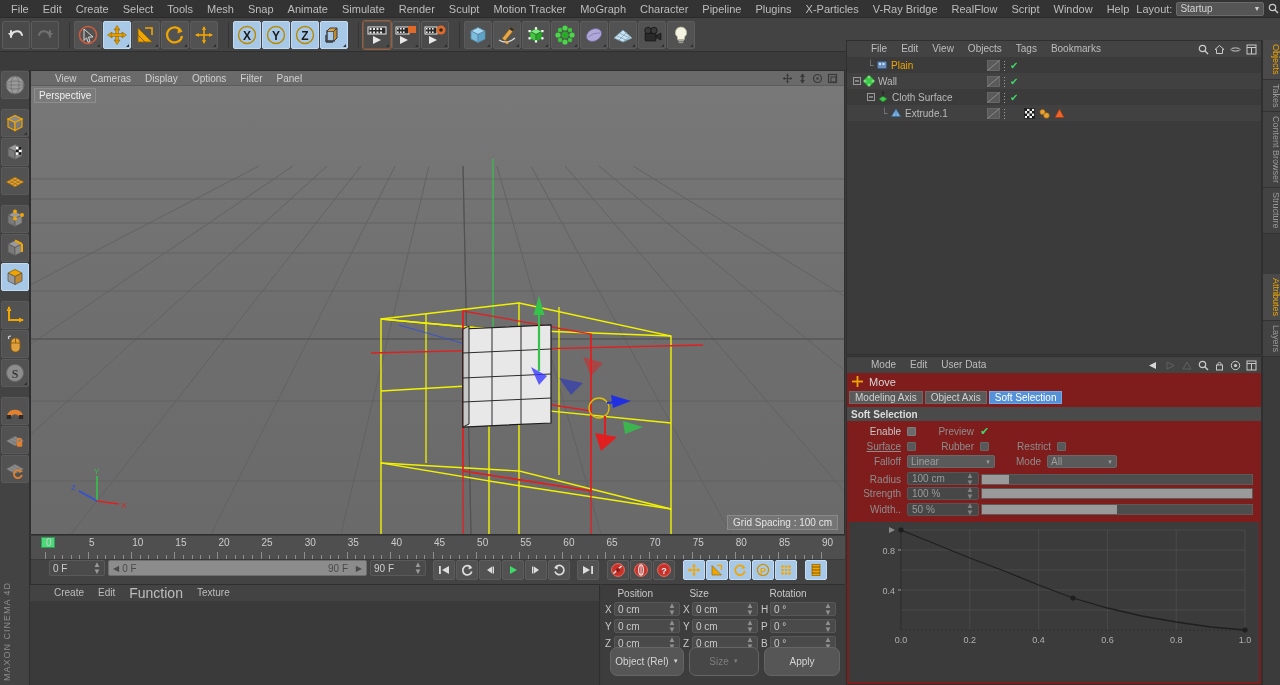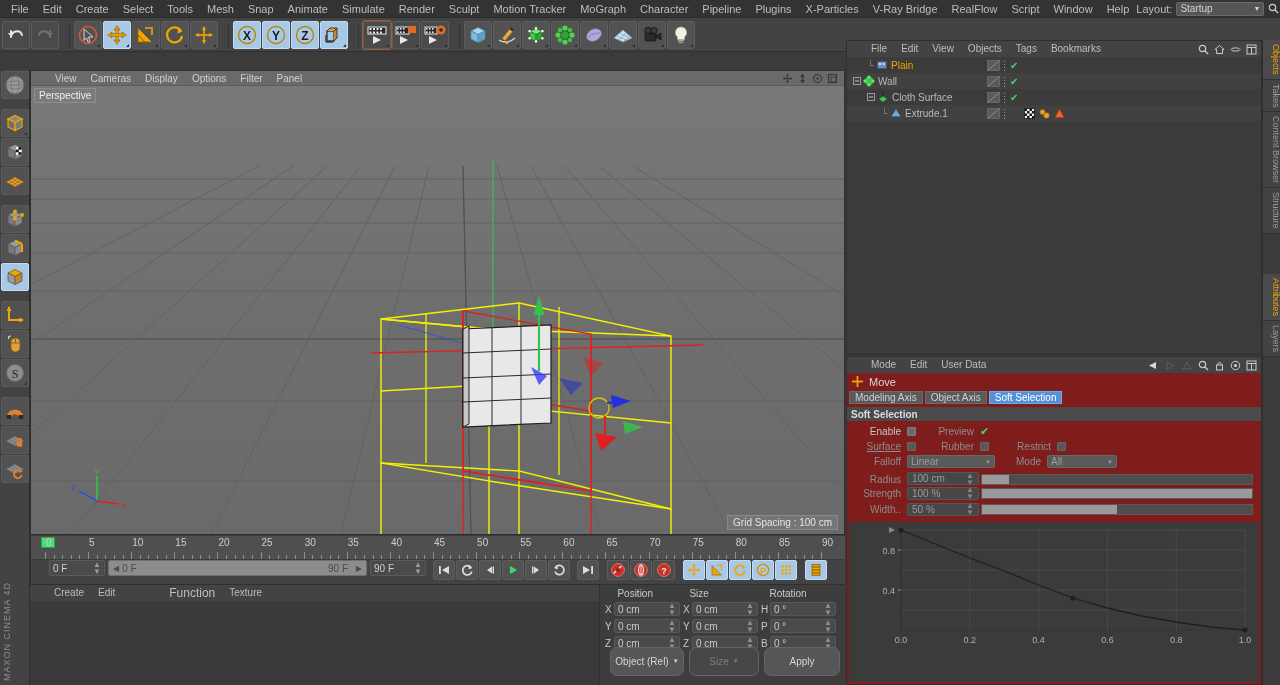--- a/index.html
+++ b/index.html
@@ -1107,21 +1107,21 @@
       </div>
     </div>
   </div>
 
   <div class="matmgr">
     <div class="mat-menubar">
       <div class="vp-grip"></div>
       <div id="mat-menu-items" style="display:flex">
           <div class="menu-item" style="font-size: 10px;">Create</div>
           <div class="menu-item" style="font-size: 10px;">Edit</div>
-          <div class="menu-item" style="font-size: 12px; margin-left: 40px;">Function</div>
+          <div class="menu-item" style="font-size: 14px;">Function</div>
           <div class="menu-item" style="font-size: 10px;">Texture</div>
         </div>
     </div>
     <div class="mat-body"></div>
   </div>
 
   <div class="coords">
     <div class="coord-head">
       <div class="vp-grip"></div>
       <div style="display:flex;width:100%;">

